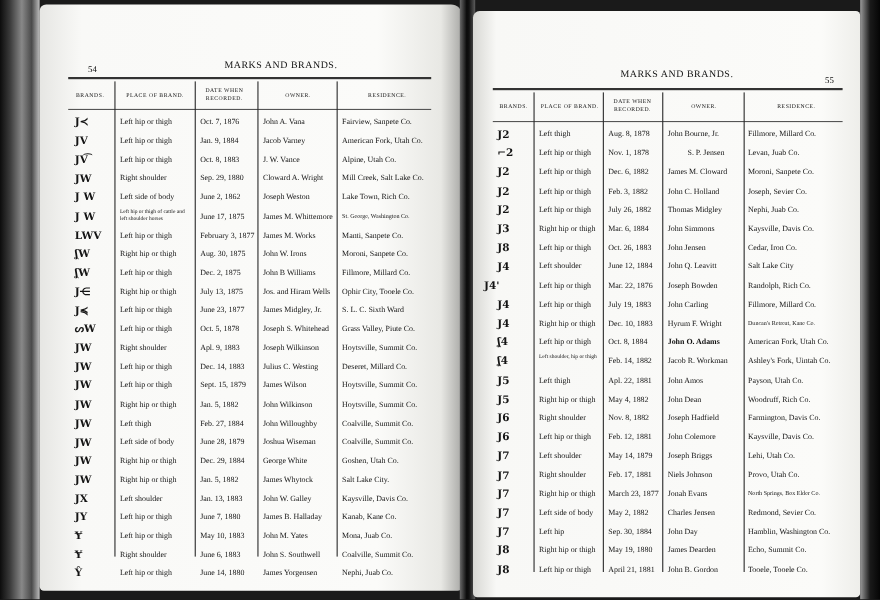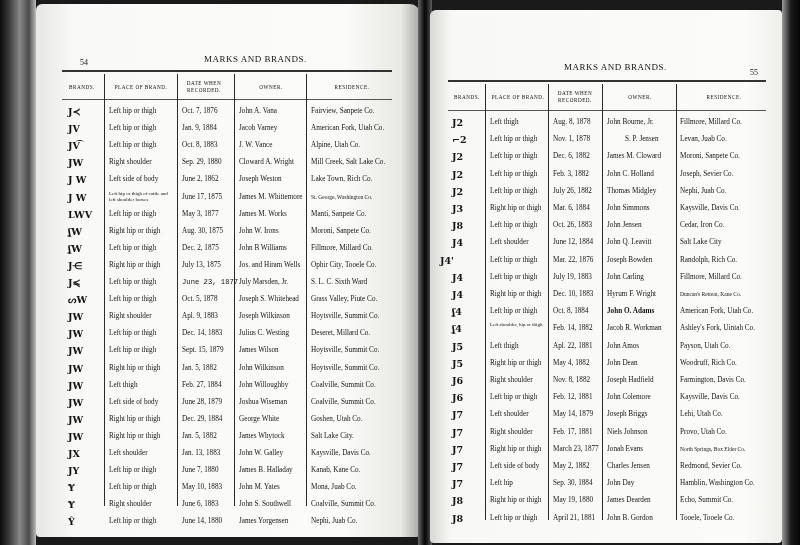--- a/index.html
+++ b/index.html
@@ -83,21 +83,21 @@
       <div class="row" style="left: 0px; top: 183.5px; width: 380px;">
         <span class="c brand" style="left: 32px;">J W</span>
         <span class="c small" style="width: 66px; left: 73px;">Left hip or thigh of cattle and left shoulder horses</span>
         <span class="c" style="left: 146px;">June 17, 1875</span>
         <span class="c" style="left: 203px;">James M. Whittemore</span>
         <span class="c" style="font-size: 5.5px; left: 275px;">St. George, Washington Co.</span>
       </div>
       <div class="row" style="left: 0px; top: 200.6px; width: 380px;">
         <span class="c brand" style="left: 32px;">LWV</span>
         <span class="c" style="left: 73px;">Left hip or thigh</span>
-        <span class="c" style="left: 146px;">May 3, 1877</span>
+        <span class="c" style="left: 146px;">February 3, 1877</span>
         <span class="c" style="left: 203px;">James M. Works</span>
         <span class="c" style="left: 275px;">Manti, Sanpete Co.</span>
       </div>
       <div class="row" style="left: 0px; top: 217.7px; width: 380px;">
         <span class="c brand" style="left: 32px;">ʆW</span>
         <span class="c" style="left: 73px;">Right hip or thigh</span>
         <span class="c" style="left: 146px;">Aug. 30, 1875</span>
         <span class="c" style="left: 203px;">John W. Irons</span>
         <span class="c" style="left: 275px;">Moroni, Sanpete Co.</span>
       </div>
@@ -111,22 +111,22 @@
       <div class="row" style="left: 0px; top: 251.9px; width: 380px;">
         <span class="c brand" style="left: 32px;">J⋲</span>
         <span class="c" style="left: 73px;">Right hip or thigh</span>
         <span class="c" style="left: 146px;">July 13, 1875</span>
         <span class="c" style="left: 203px;">Jos. and Hiram Wells</span>
         <span class="c" style="left: 275px;">Ophir City, Tooele Co.</span>
       </div>
       <div class="row" style="left: 0px; top: 269px; width: 380px;">
         <span class="c brand" style="left: 32px;">J≼</span>
         <span class="c" style="left: 73px;">Left hip or thigh</span>
-        <span class="c" style="left: 146px; font-family: Liberation Mono, monospace;">June 23, 1877</span>
-        <span class="c" style="left: 203px;">July Marsden, Jr.</span>
+        <span class="c" style="left: 146px;">June 23, 1877</span>
+        <span class="c" style="left: 203px;">James Midgley, Jr.</span>
         <span class="c" style="left: 275px;">S. L. C. Sixth Ward</span>
       </div>
       <div class="row" style="left: 0px; top: 286.1px; width: 380px;">
         <span class="c brand" style="left: 32px;">ᔕW</span>
         <span class="c" style="left: 73px;">Left hip or thigh</span>
         <span class="c" style="left: 146px;">Oct. 5, 1878</span>
         <span class="c" style="left: 203px;">Joseph S. Whitehead</span>
         <span class="c" style="left: 275px;">Grass Valley, Piute Co.</span>
       </div>
       <div class="row" style="left: 0px; top: 303.2px; width: 380px;">

